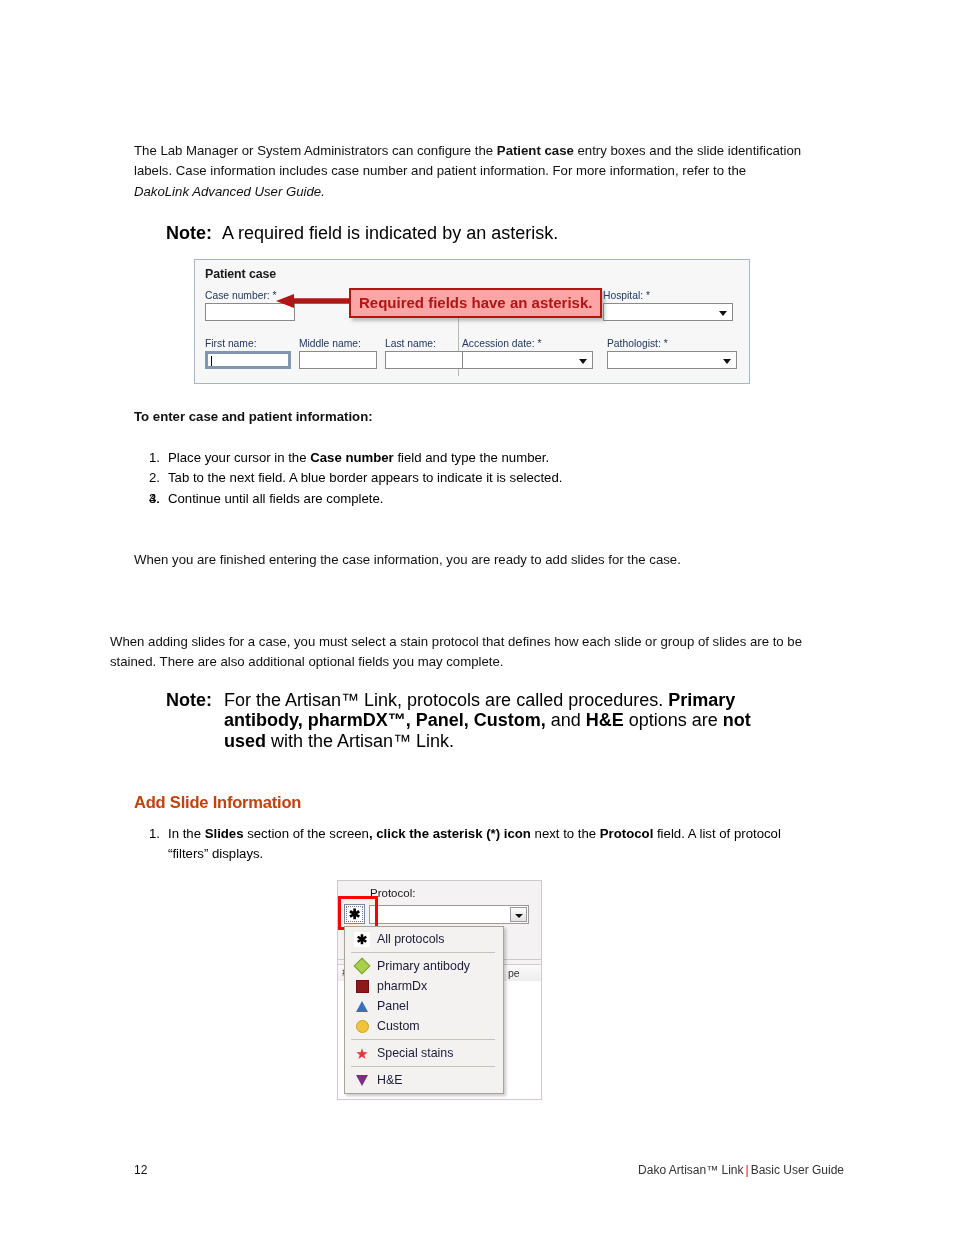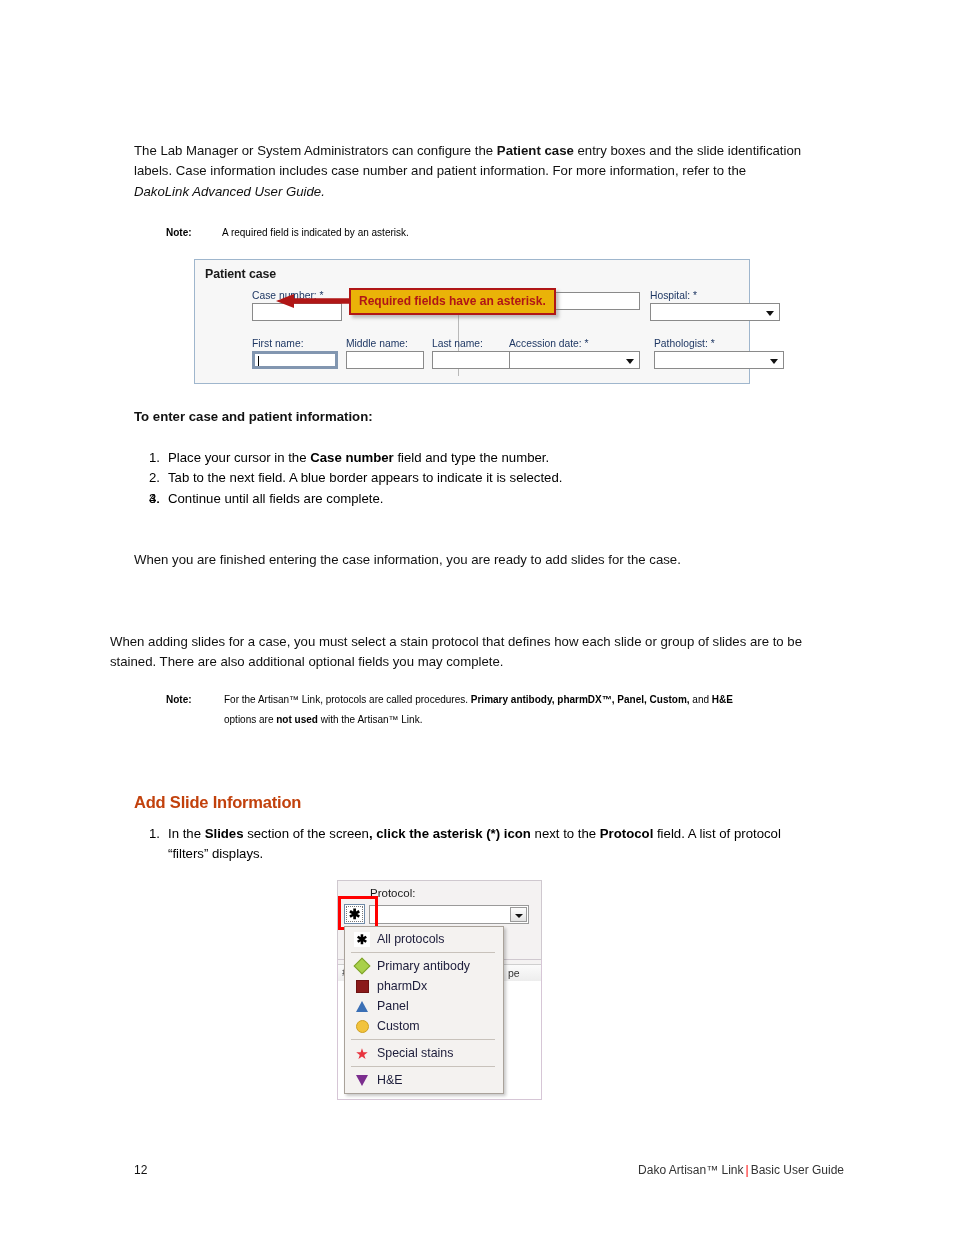--- a/index.html
+++ b/index.html
@@ -26,21 +26,21 @@
     left: 134px;
     top: 141px;
     width: 670px;
     font-size: 13.2px;
     line-height: 20.4px;
     color: #111;
   }
   .note-row {
     position: absolute;
     display: flex;
-    font-size: 10px;
+    font-size: 18px;
     line-height: 20.4px;
   }
   .note-lbl {
     font-weight: bold;
     flex: 0 0 auto;
   }
   .note-body { flex: 1 1 auto; }
 
   #note1 { left: 166px; top: 223px; width: 620px; }
   #note1 .note-lbl { width: 56px; }
@@ -58,21 +58,21 @@
   }
   .pc-title {
     position: absolute;
     left: 10px;
     top: 7px;
     font-size: 12.4px;
     font-weight: bold;
     color: #1a1a1a;
     letter-spacing: -0.1px;
   }
-  .fld { position: absolute; margin-left: 47px; }
+  .fld { position: absolute; }
   .fld-lbl {
     font-size: 10.3px;
     color: #1f3864;
     white-space: nowrap;
     display: block;
     margin-bottom: 2px;
   }
   .inp {
     box-sizing: border-box;
     height: 18px;
@@ -114,24 +114,24 @@
     width: 1px;
     background: #b9b9b9;
   }
 
   
   .callout {
     position: absolute;
     left: 349px;
     top: 288px;
     padding: 4px 8px 5px 8px;
-    background: #eab308;
+    background: #fca5a5;
     border: 2px solid #b01616;
     box-shadow: 3px 3px 3px rgba(120,120,120,.45);
-    font-size: 12px;
+    font-size: 15px;
     font-weight: bold;
     color: #b01616;
     white-space: nowrap;
     z-index: 6;
   }
   .arrow-wrap {
     position: absolute;
     left: 276px;
     top: 294px;
     width: 74px;

